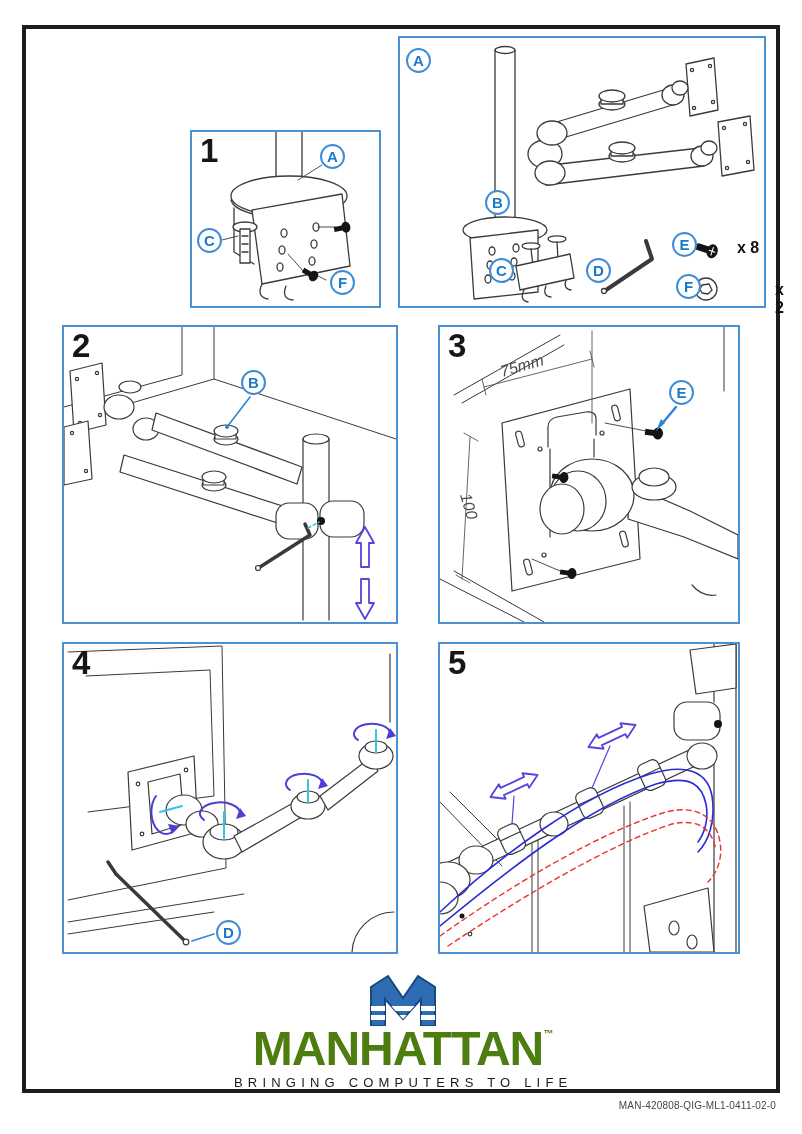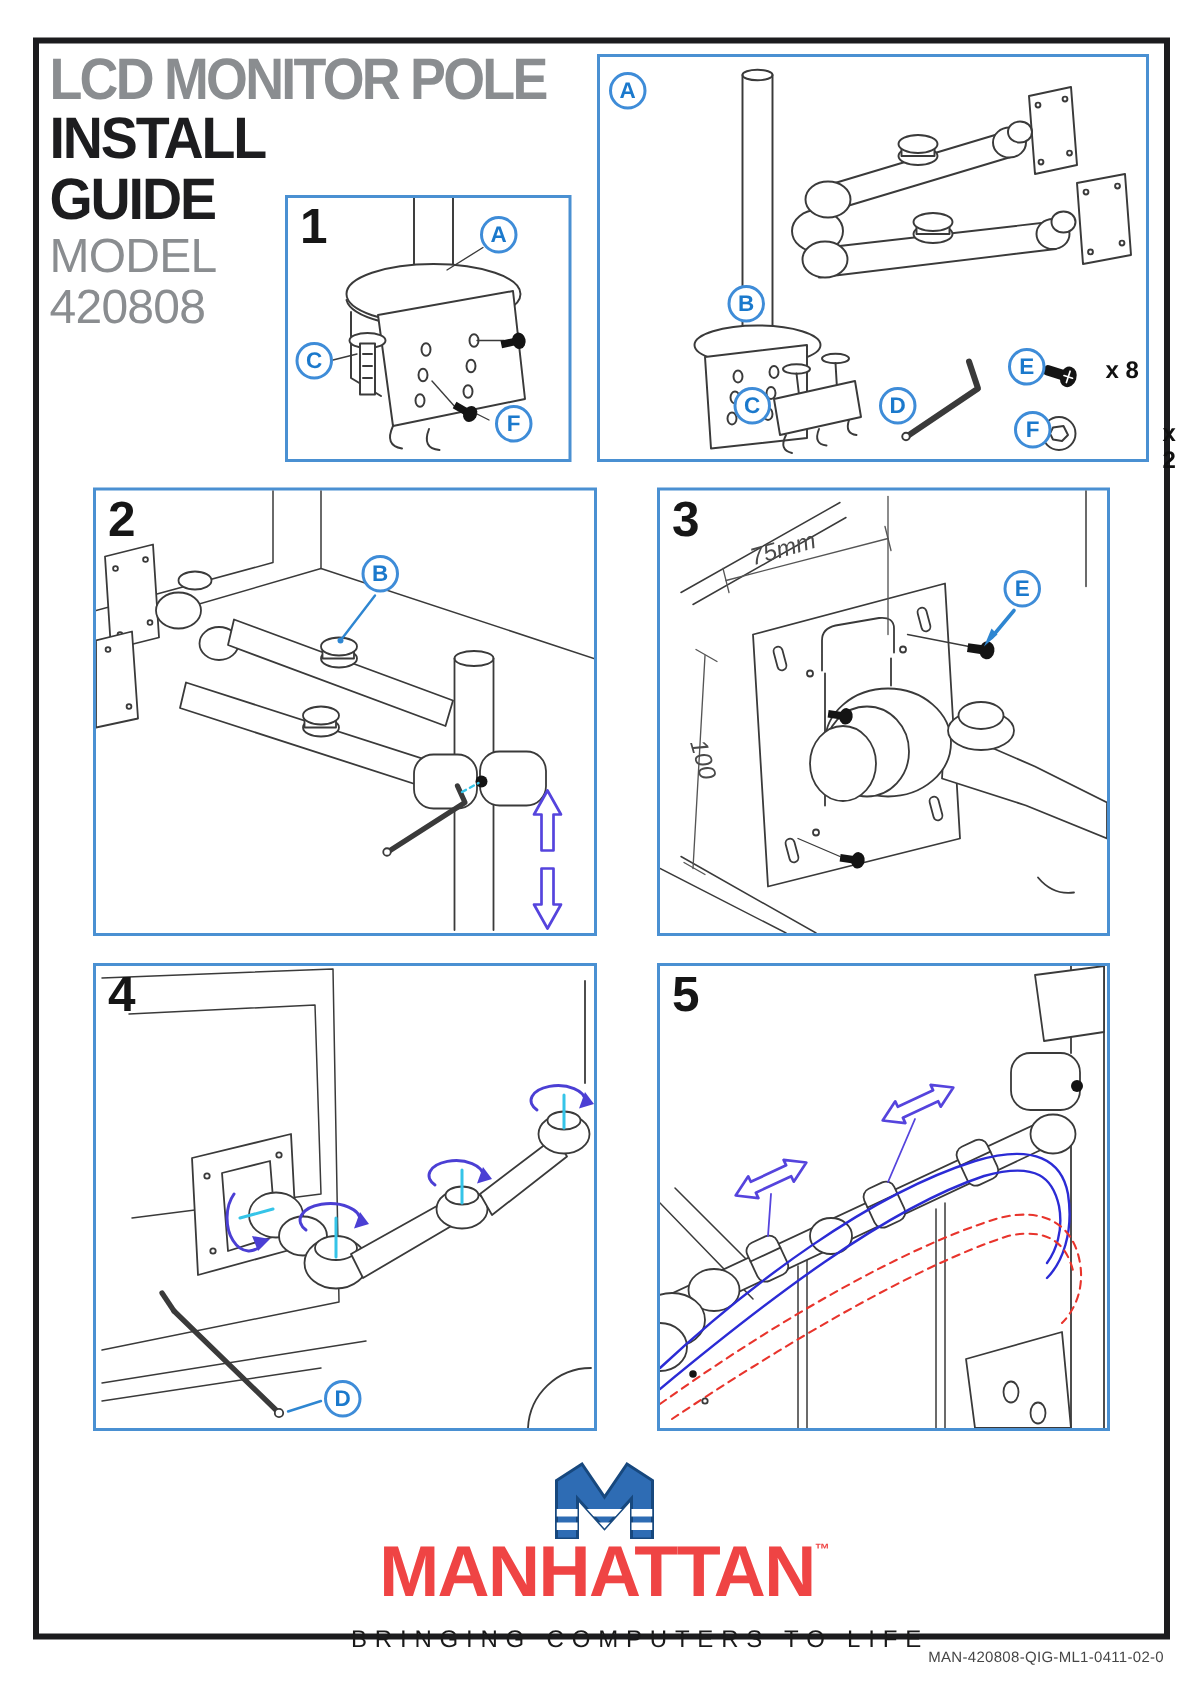--- a/index.html
+++ b/index.html
@@ -31,41 +31,34 @@
               color:#161616; line-height:1; z-index:4; }
   .plabel { position:absolute; width:25px; height:25px; border:2.5px solid #3e8cd8;
             border-radius:50%; background:#fff; color:#1b79cc; font-weight:bold;
             font-size:15px; display:flex; align-items:center; justify-content:center; z-index:3; }
   .qty { position:absolute; font-weight:bold; font-size:16px; color:#111; z-index:3; }
   svg.art { position:absolute; left:0; top:0; width:100%; height:100%; }
 
   
   .logo { position:absolute; left:234px; top:972px; width:338px; text-align:center; z-index:2; }
   .logo-m { display:block; margin:0 auto; }
-  .brand { position:relative; font-size:48px; font-weight:900; color:#ef4444;
+  .brand { position:relative; font-size:48px; font-weight:900; color:#4d7c0f;
            letter-spacing:-1px; line-height:0.95; white-space:nowrap; }
   .tm { font-size:10px; font-weight:bold; vertical-align:28px; letter-spacing:0; }
-  .tagline { margin-top:13px; font-size:16px; letter-spacing:5.2px; color:#1a1a1a; white-space:nowrap;text-align:center; }
+  .tagline { margin-top:3px; font-size:13px; letter-spacing:5.2px; color:#1a1a1a; white-space:nowrap;text-align:center; }
 
   .doc-code { position:absolute; top:1100px; right:26px; font-size:10px; color:#454545;
               letter-spacing:0.2px; }
 </style>
 </head>
 <body>
 
 <div class="page">
   <div class="frame"></div>
 
-  <div class="title-block">
-    <div class="t-line1">LCD MONITOR POLE</div>
-    <div class="t-line2">INSTALL</div>
-    <div class="t-line3">GUIDE</div>
-    <div class="t-model">MODEL</div>
-    <div class="t-modelnum">420808</div>
-  </div>
 
   <div class="panel" id="panel-parts">
     <svg class="art" viewBox="0 0 364 268" fill="none" stroke="#3a3a3a" stroke-width="1.3" stroke-linejoin="round" stroke-linecap="round">
 
       <g>
         <ellipse cx="105" cy="12" rx="10" ry="3.5" fill="#fff"></ellipse>
         <line x1="95" y1="12" x2="95" y2="190"></line>
           <line x1="115" y1="12" x2="115" y2="190"></line>
         <ellipse cx="105" cy="192" rx="42" ry="13" fill="#fff"></ellipse>
         <polygon points="70,200 138,192 138,254 74,261" fill="#fff"></polygon>

